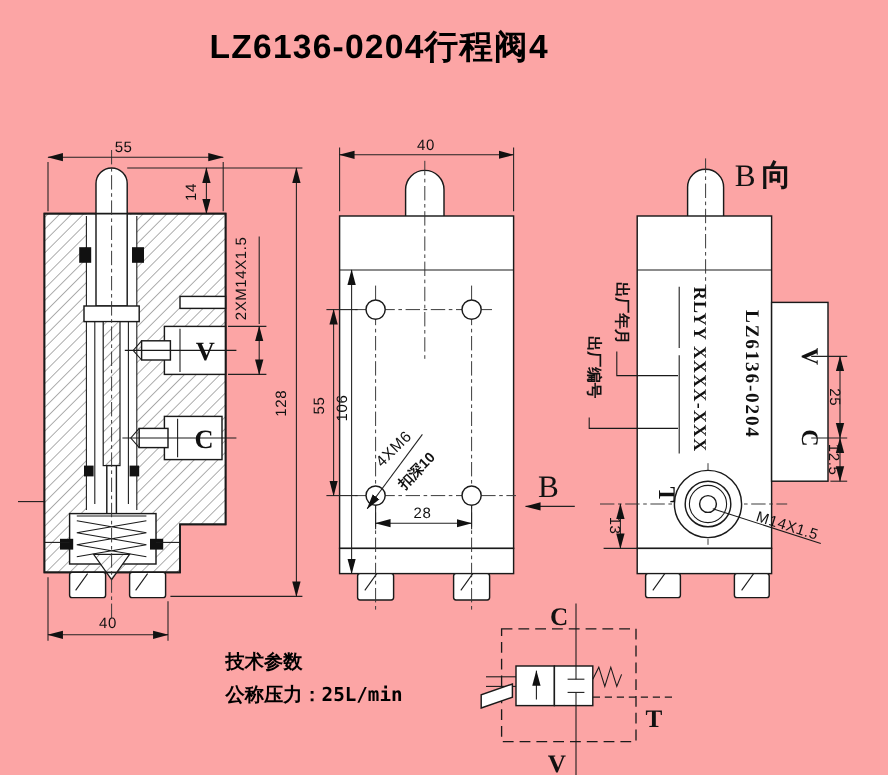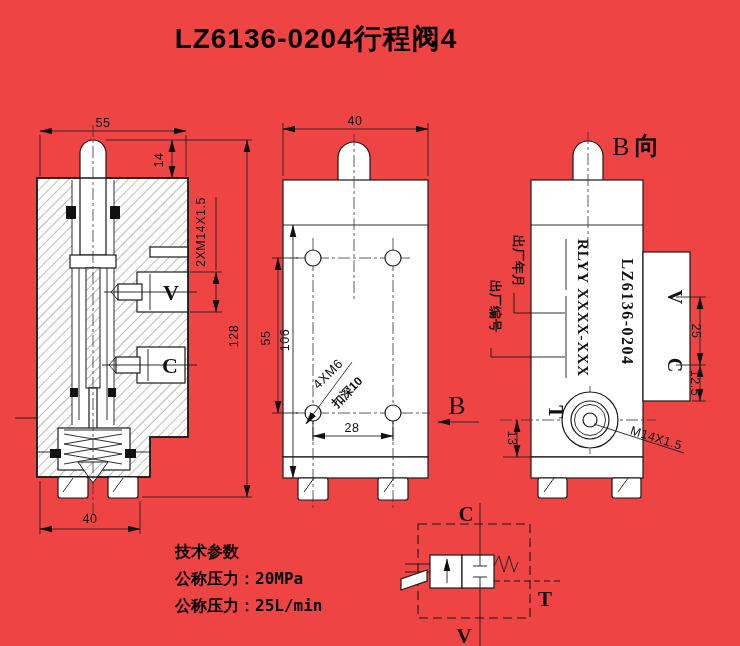--- a/index.html
+++ b/index.html
@@ -1,20 +1,20 @@
 <!DOCTYPE html>
 <html><head>
 <meta charset="utf-8">
 <style>
   html,body{margin:0;padding:0;background:#fff;}
-  .page{position:relative;width:740px;height:646px;background:#ef4444;overflow:hidden;
+  .page{position:relative;width:740px;height:646px;background:#fca5a5;overflow:hidden;
         font-family:"Liberation Sans","DejaVu Sans",sans-serif;color:#000;}
   .title{position:absolute;left:0;top:20px;width:632px;margin:0;text-align:center;
          font:700 28px "Liberation Sans","DejaVu Sans",sans-serif;letter-spacing:1px;}
-  .tech{position:absolute;left:175px;top:538px;
+  .tech{position:absolute;left:188px;top:538px;
         font:700 16px "DejaVu Sans Mono","Liberation Mono",monospace;line-height:27px;white-space:nowrap;}
   svg{position:absolute;left:0;top:0;}
   .whs{fill:#fff;stroke:#1a1a1a;stroke-width:1.2;}
   .out{fill:none;stroke:#1a1a1a;stroke-width:1.4;}
   .thin{fill:none;stroke:#1a1a1a;stroke-width:0.9;}
   .dim{fill:none;stroke:#222;stroke-width:0.9;}
   .cl{fill:none;stroke:#333;stroke-width:0.8;stroke-dasharray:12 3 3 3;}
   .dsh{fill:none;stroke:#1a1a1a;stroke-width:1.1;stroke-dasharray:9 5;}
   .dsh2{fill:none;stroke:#1a1a1a;stroke-width:1.1;stroke-dasharray:6 4;}
   .bk{fill:#111;stroke:none;}
@@ -237,17 +237,16 @@
       <line class="thin" x1="480" y1="503" x2="480" y2="555"></line>
       <line class="thin" x1="480" y1="588" x2="480" y2="646"></line>
       <text class="syml" x="466" y="521" text-anchor="middle">C</text>
       <text class="syml" x="464" y="643" text-anchor="middle">V</text>
       <text class="syml" x="545" y="606" text-anchor="middle">T</text>
     </g>
   </svg>
 
   <div class="tech">
     <div>技术参数</div>
-    <div>公称压力：20MPa</div>
     <div>公称压力：25L/min</div>
   </div>
 
 </div>
 
 </body></html>

